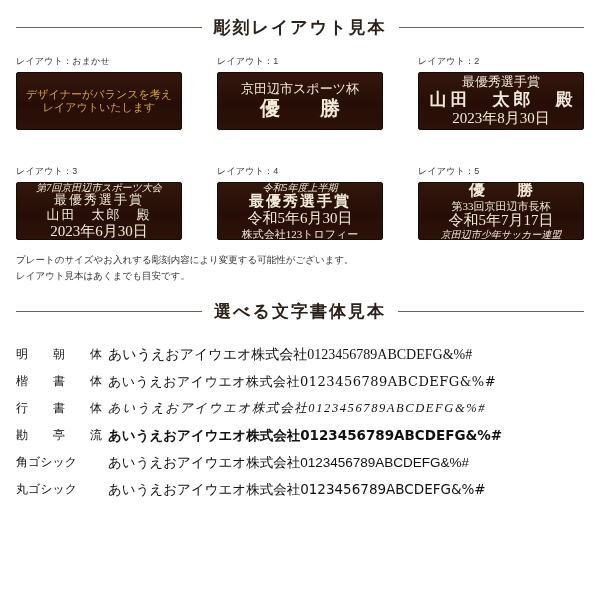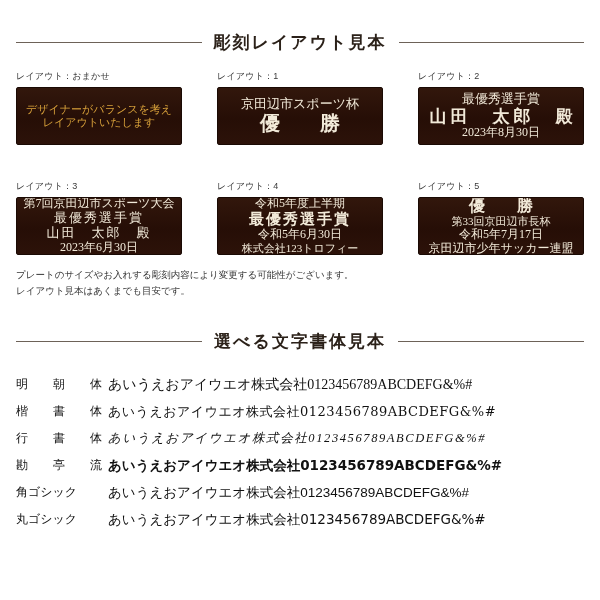--- a/index.html
+++ b/index.html
@@ -20,21 +20,21 @@
     height: 600px;
     box-sizing: border-box;
     padding: 0 16px;
   }
 
   
   .section-head {
     display: flex;
     align-items: center;
     gap: 12px;
-    margin-top: 31px;
+    margin-top: 16px;
   }
   .section-head .rule {
     flex: 1 1 auto;
     height: 1px;
     background: #6d6258;
   }
   .section-head .title {
     flex: 0 0 auto;
     font-size: 17px;
     letter-spacing: 2px;
@@ -74,22 +74,22 @@
     overflow: hidden;
   }
   .plate .ln {
     color: #f2ead9;
     line-height: 1.15;
     text-align: center;
     white-space: nowrap;
     font-family: "Liberation Serif", serif;
   }
   .ln.gold { color: #d8a13a; font-family: "Liberation Sans", sans-serif; }
-  .ln.s9 { font-size: 12px; }
-  .ln.s10 { font-size: 12px; }
+  .ln.s9 { font-size: 15px; }
+  .ln.s10 { font-size: 10px; font-style: italic; }
   .ln.s11 { font-size: 11px; }
   .ln.s13 { font-size: 13px; font-weight: 400; }
   .ln.s15 { font-size: 15px; font-weight: 700; letter-spacing: 1px; }
   .ln.s20 { font-size: 20px; font-weight: 700; letter-spacing: 10px; text-indent: 10px; }
   .ln.s17 { font-size: 17px; font-weight: 700; letter-spacing: 4px; text-indent: 4px; }
   .ln.s16 { font-size: 16px; font-weight: 700; letter-spacing: 8px; text-indent: 8px; }
   .ln.sp2 { letter-spacing: 2px; }
 
   .notes {
     margin-top: 12px;

